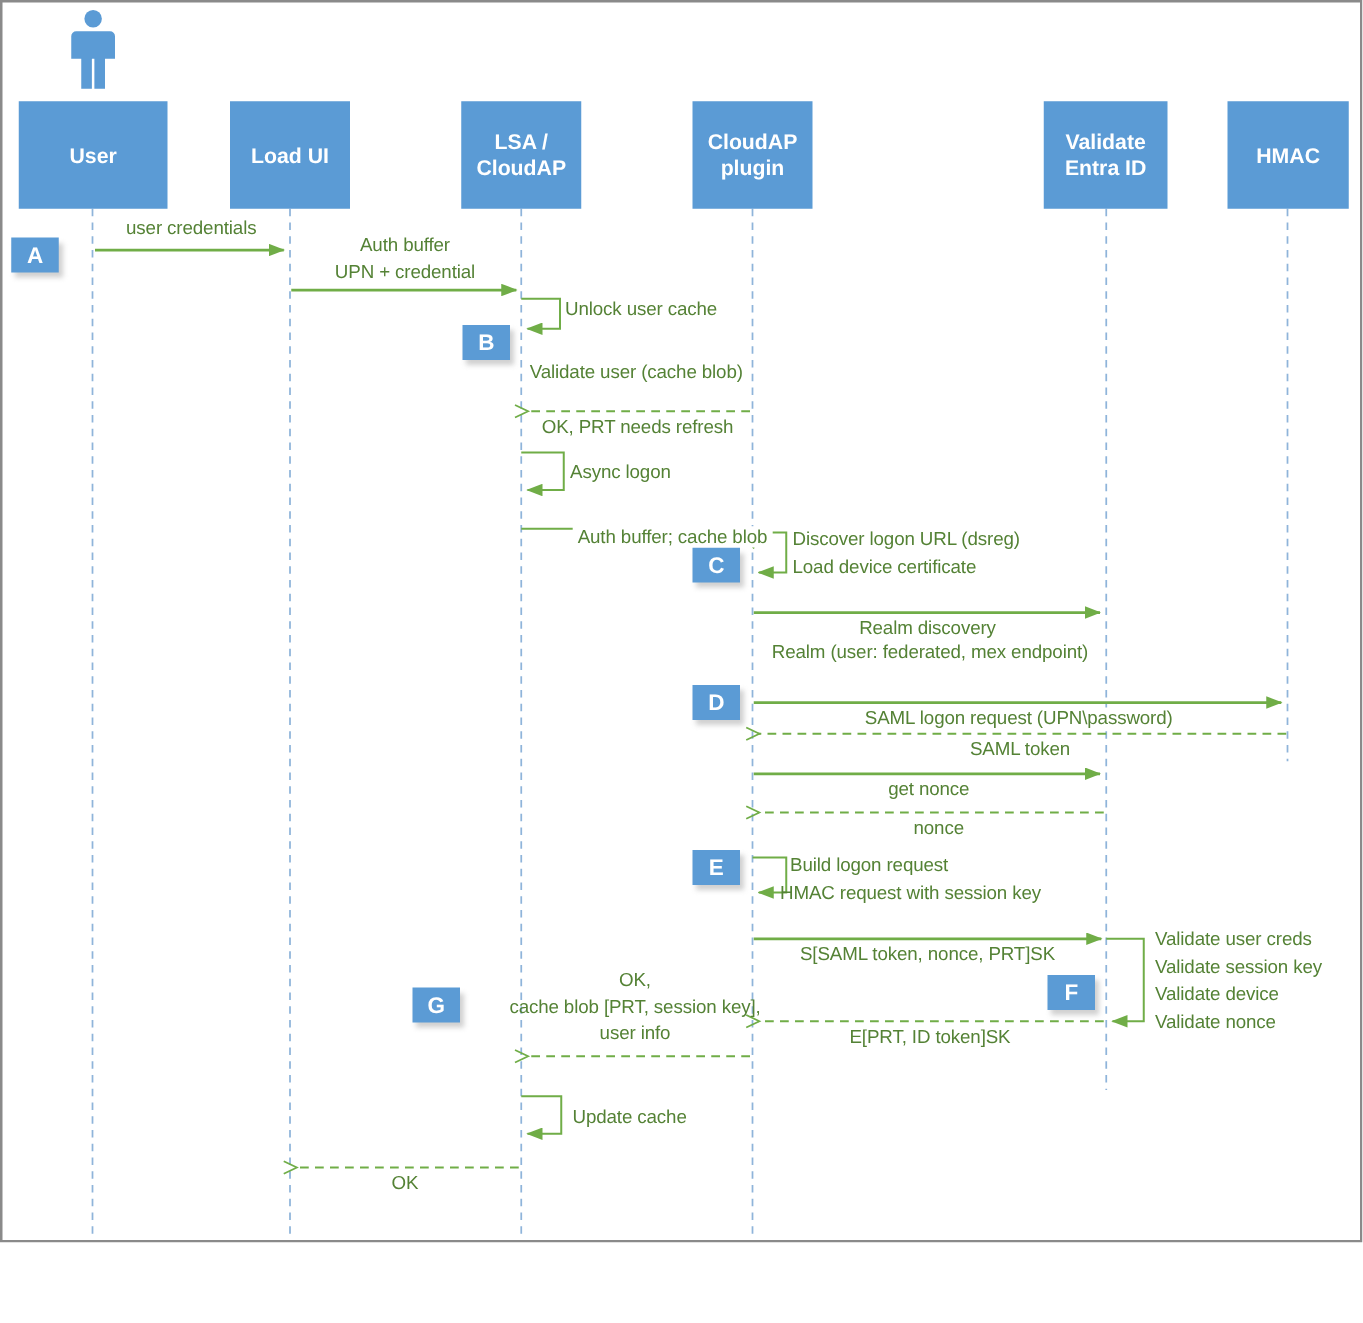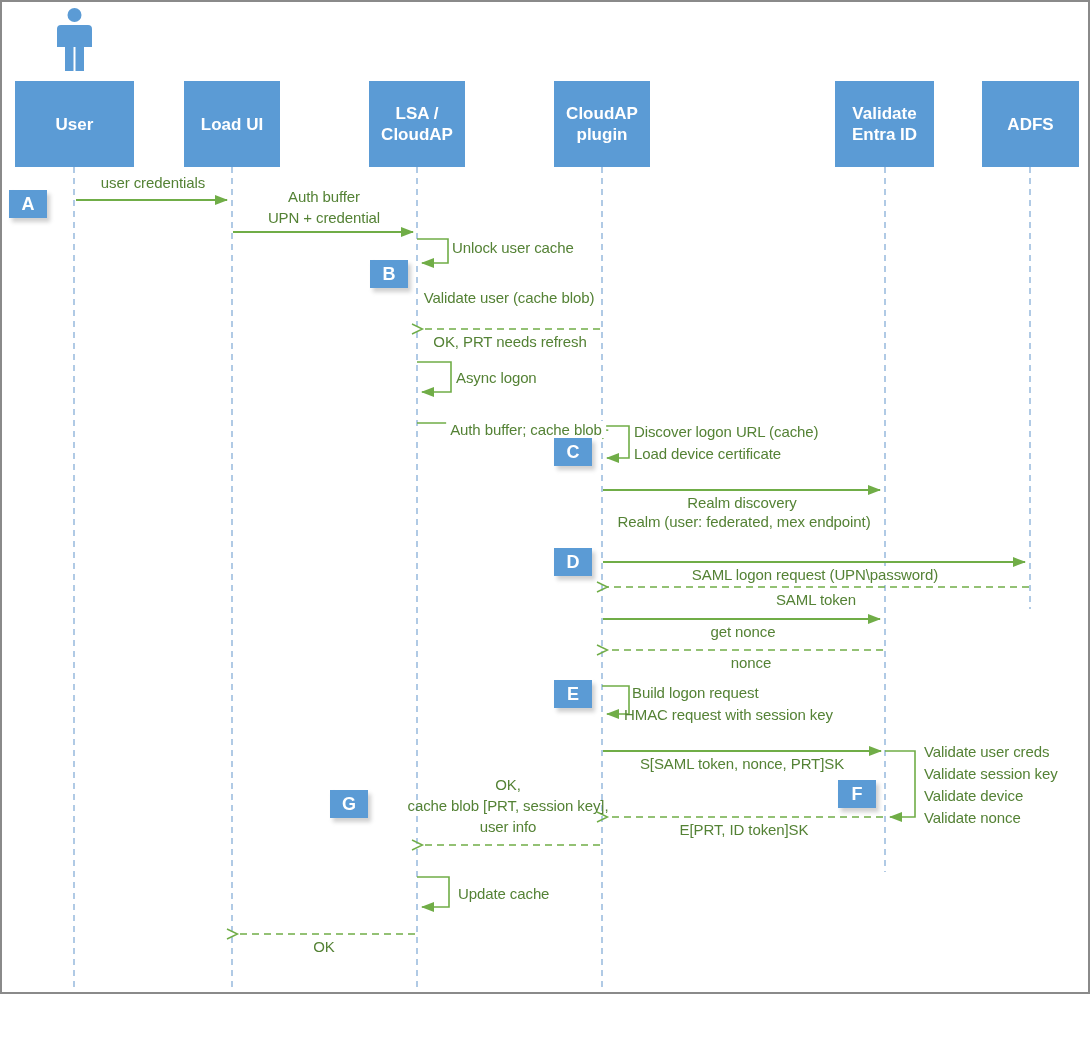--- a/index.html
+++ b/index.html
@@ -93,39 +93,39 @@
   </svg>
 
   <div class="actor" style="left:13px;width:119px">User</div>
   <div class="actor" style="left:182px;width:96px">Load UI</div>
   <div class="actor" style="left:367px;width:96px">LSA /
 CloudAP</div>
   <div class="actor" style="left:552px;width:96px">CloudAP
 plugin</div>
   <div class="actor" style="left:833px;width:99px">Validate
 Entra ID</div>
-  <div class="actor" style="left:980px;width:97px">ADFS</div>
+  <div class="actor" style="left:980px;width:97px">HMAC</div>
 
   <div class="marker" style="left:7px;top:188px">A</div>
   <div class="marker" style="left:368px;top:258px">B</div>
   <div class="marker" style="left:552px;top:436px">C</div>
   <div class="marker" style="left:552px;top:546px">D</div>
   <div class="marker" style="left:552px;top:678px">E</div>
   <div class="marker" style="left:836px;top:778px">F</div>
   <div class="marker" style="left:328px;top:788px">G</div>
 
   <div class="lbl ctr" style="left:151px;top:172px">user credentials</div>
   <div class="lbl ctr ml" style="left:322px;top:184px">Auth buffer
 UPN + credential</div>
   <div class="lbl left" style="left:450px;top:237px">Unlock user cache</div>
   <div class="lbl ctr" style="left:507px;top:287px">Validate user (cache blob)</div>
   <div class="lbl ctr onl" style="left:508px;top:319px">OK, PRT needs refresh</div>
   <div class="lbl left" style="left:454px;top:367px">Async logon</div>
-  <div class="lbl ctr onl" style="left:524px;top:407px">Auth buffer; cache blob</div>
-  <div class="lbl left" style="left:632px;top:421px">Discover logon URL (cache)</div>
+  <div class="lbl ctr onl" style="left:536px;top:407px">Auth buffer; cache blob</div>
+  <div class="lbl left" style="left:632px;top:421px">Discover logon URL (dsreg)</div>
   <div class="lbl left" style="left:632px;top:443px">Load device certificate</div>
   <div class="lbl ctr onl" style="left:740px;top:480px">Realm discovery</div>
   <div class="lbl ctr" style="left:742px;top:511px">Realm (user: federated, mex endpoint)</div>
   <div class="lbl ctr onl" style="left:813px;top:552px">SAML logon request (UPN\password)</div>
   <div class="lbl ctr onl" style="left:814px;top:577px">SAML token</div>
   <div class="lbl ctr onl" style="left:741px;top:609px">get nonce</div>
   <div class="lbl ctr onl" style="left:749px;top:640px">nonce</div>
   <div class="lbl left" style="left:630px;top:682px">Build logon request</div>
   <div class="lbl left" style="left:622px;top:704px">HMAC request with session key</div>
   <div class="lbl ctr onl" style="left:740px;top:741px">S[SAML token, nonce, PRT]SK</div>

